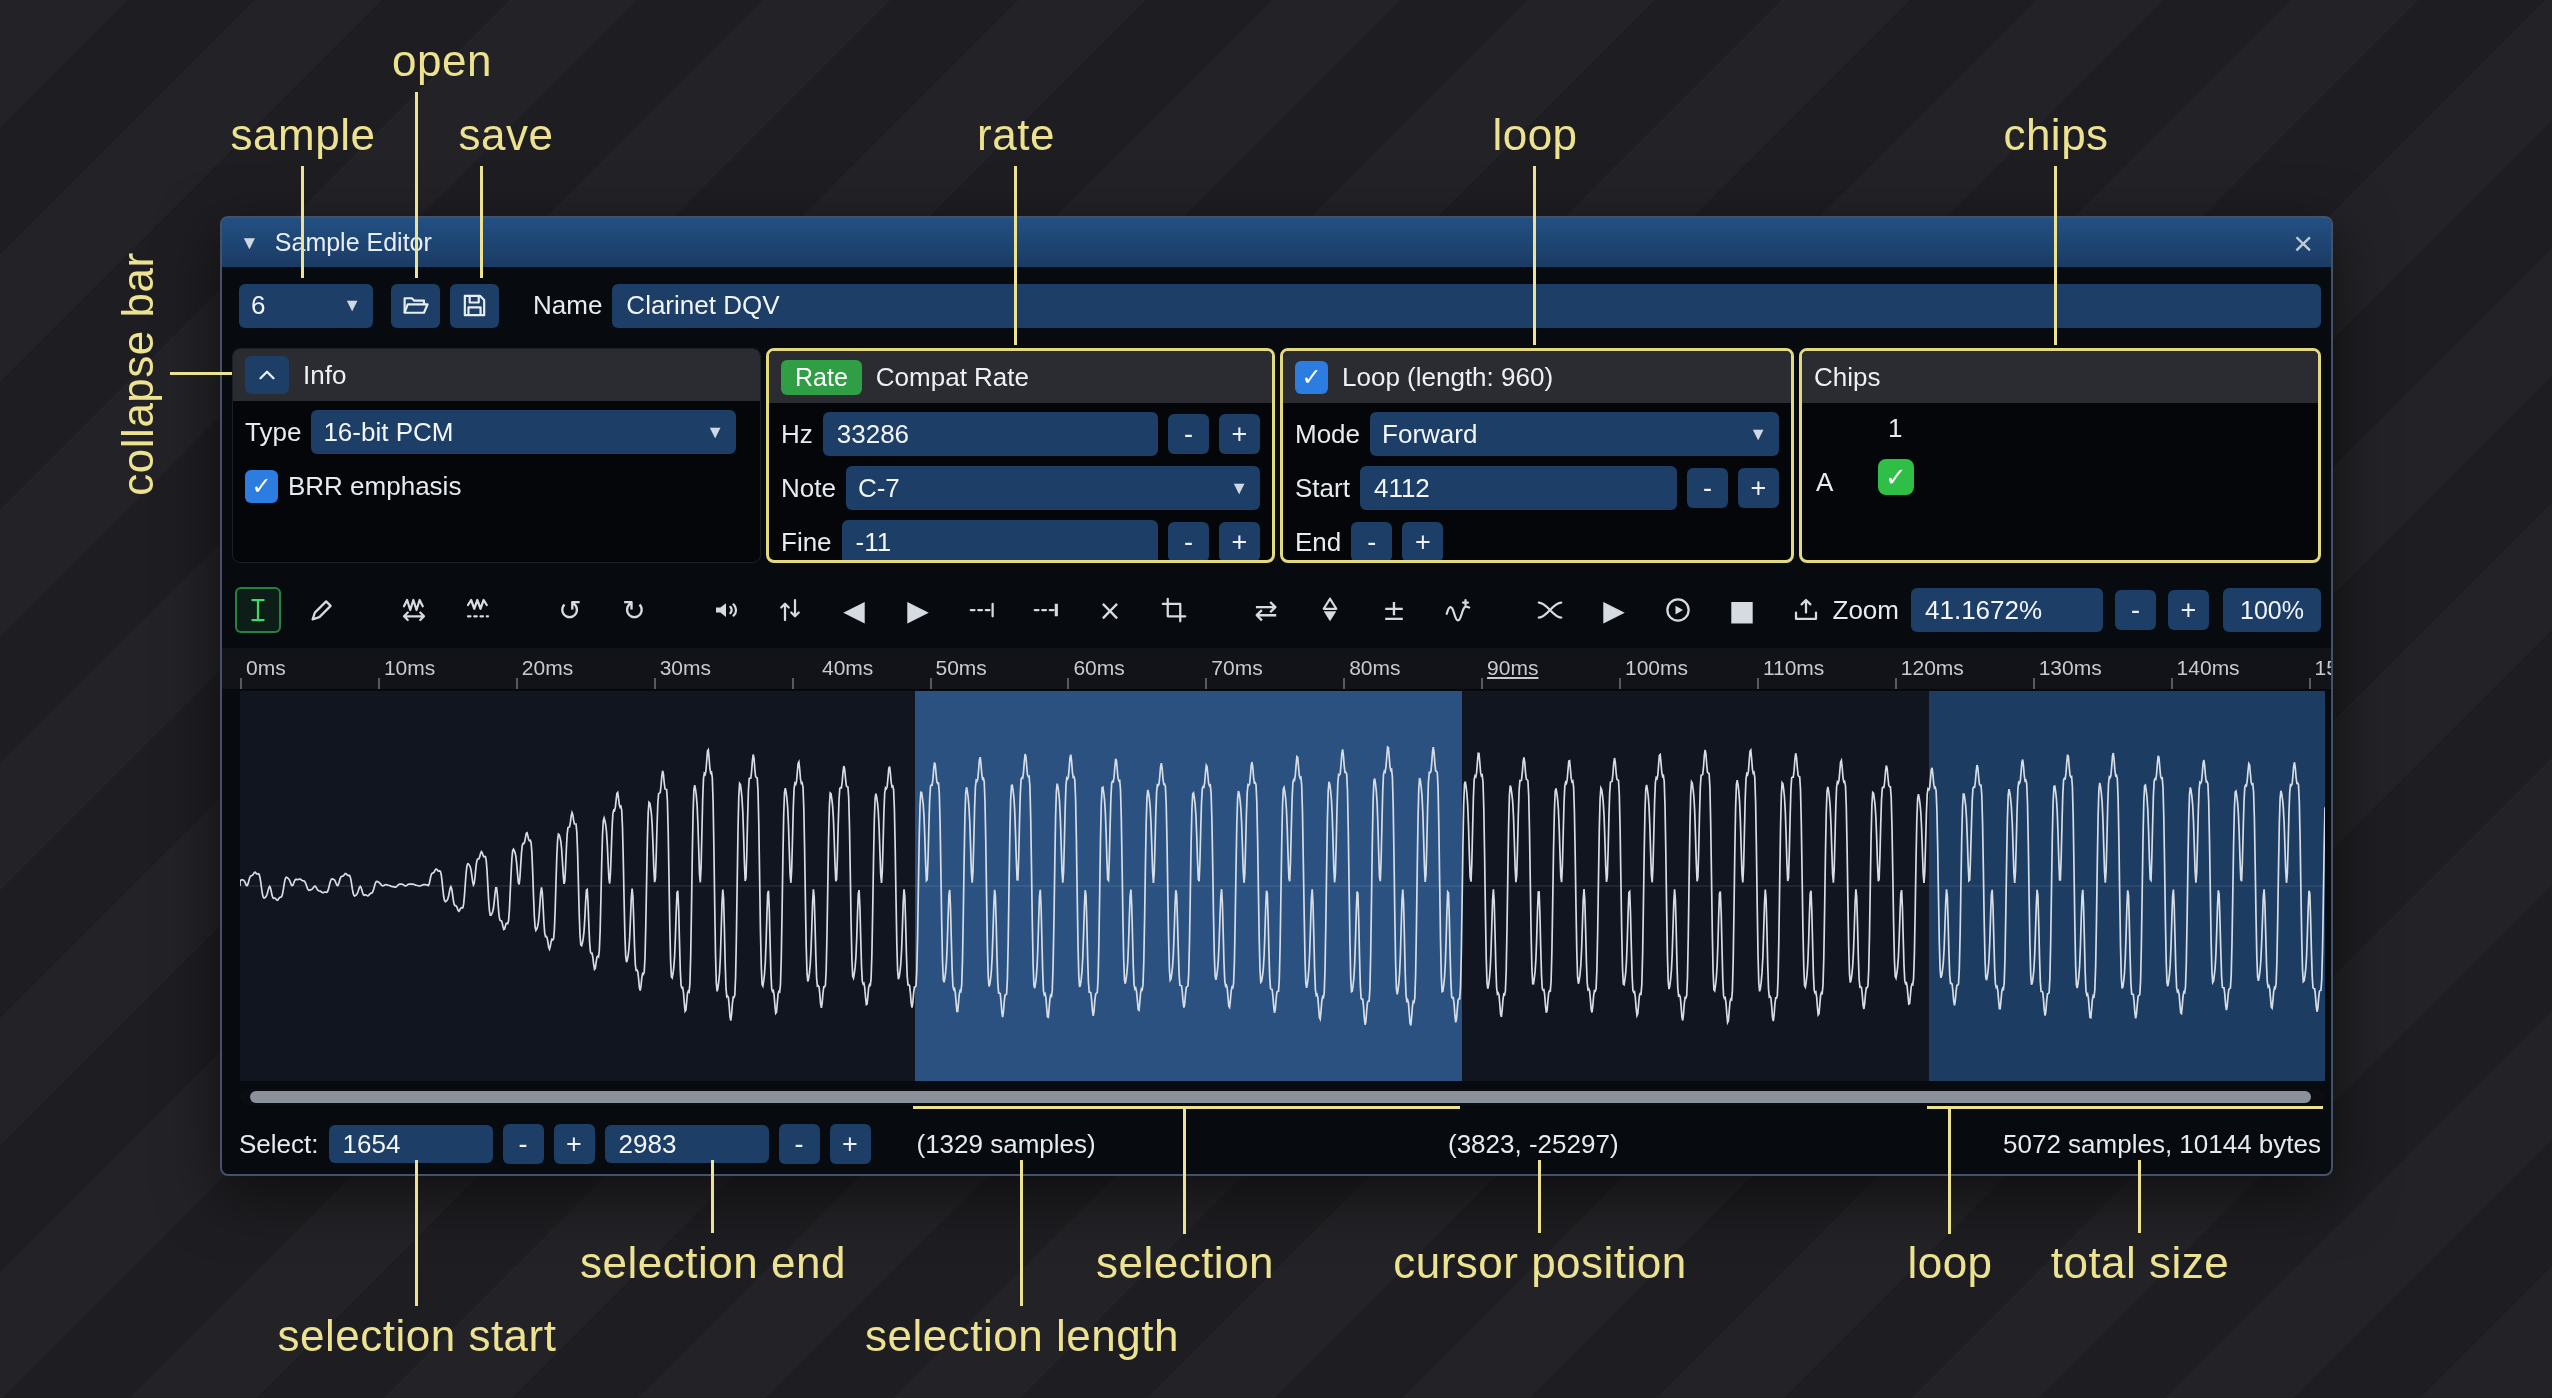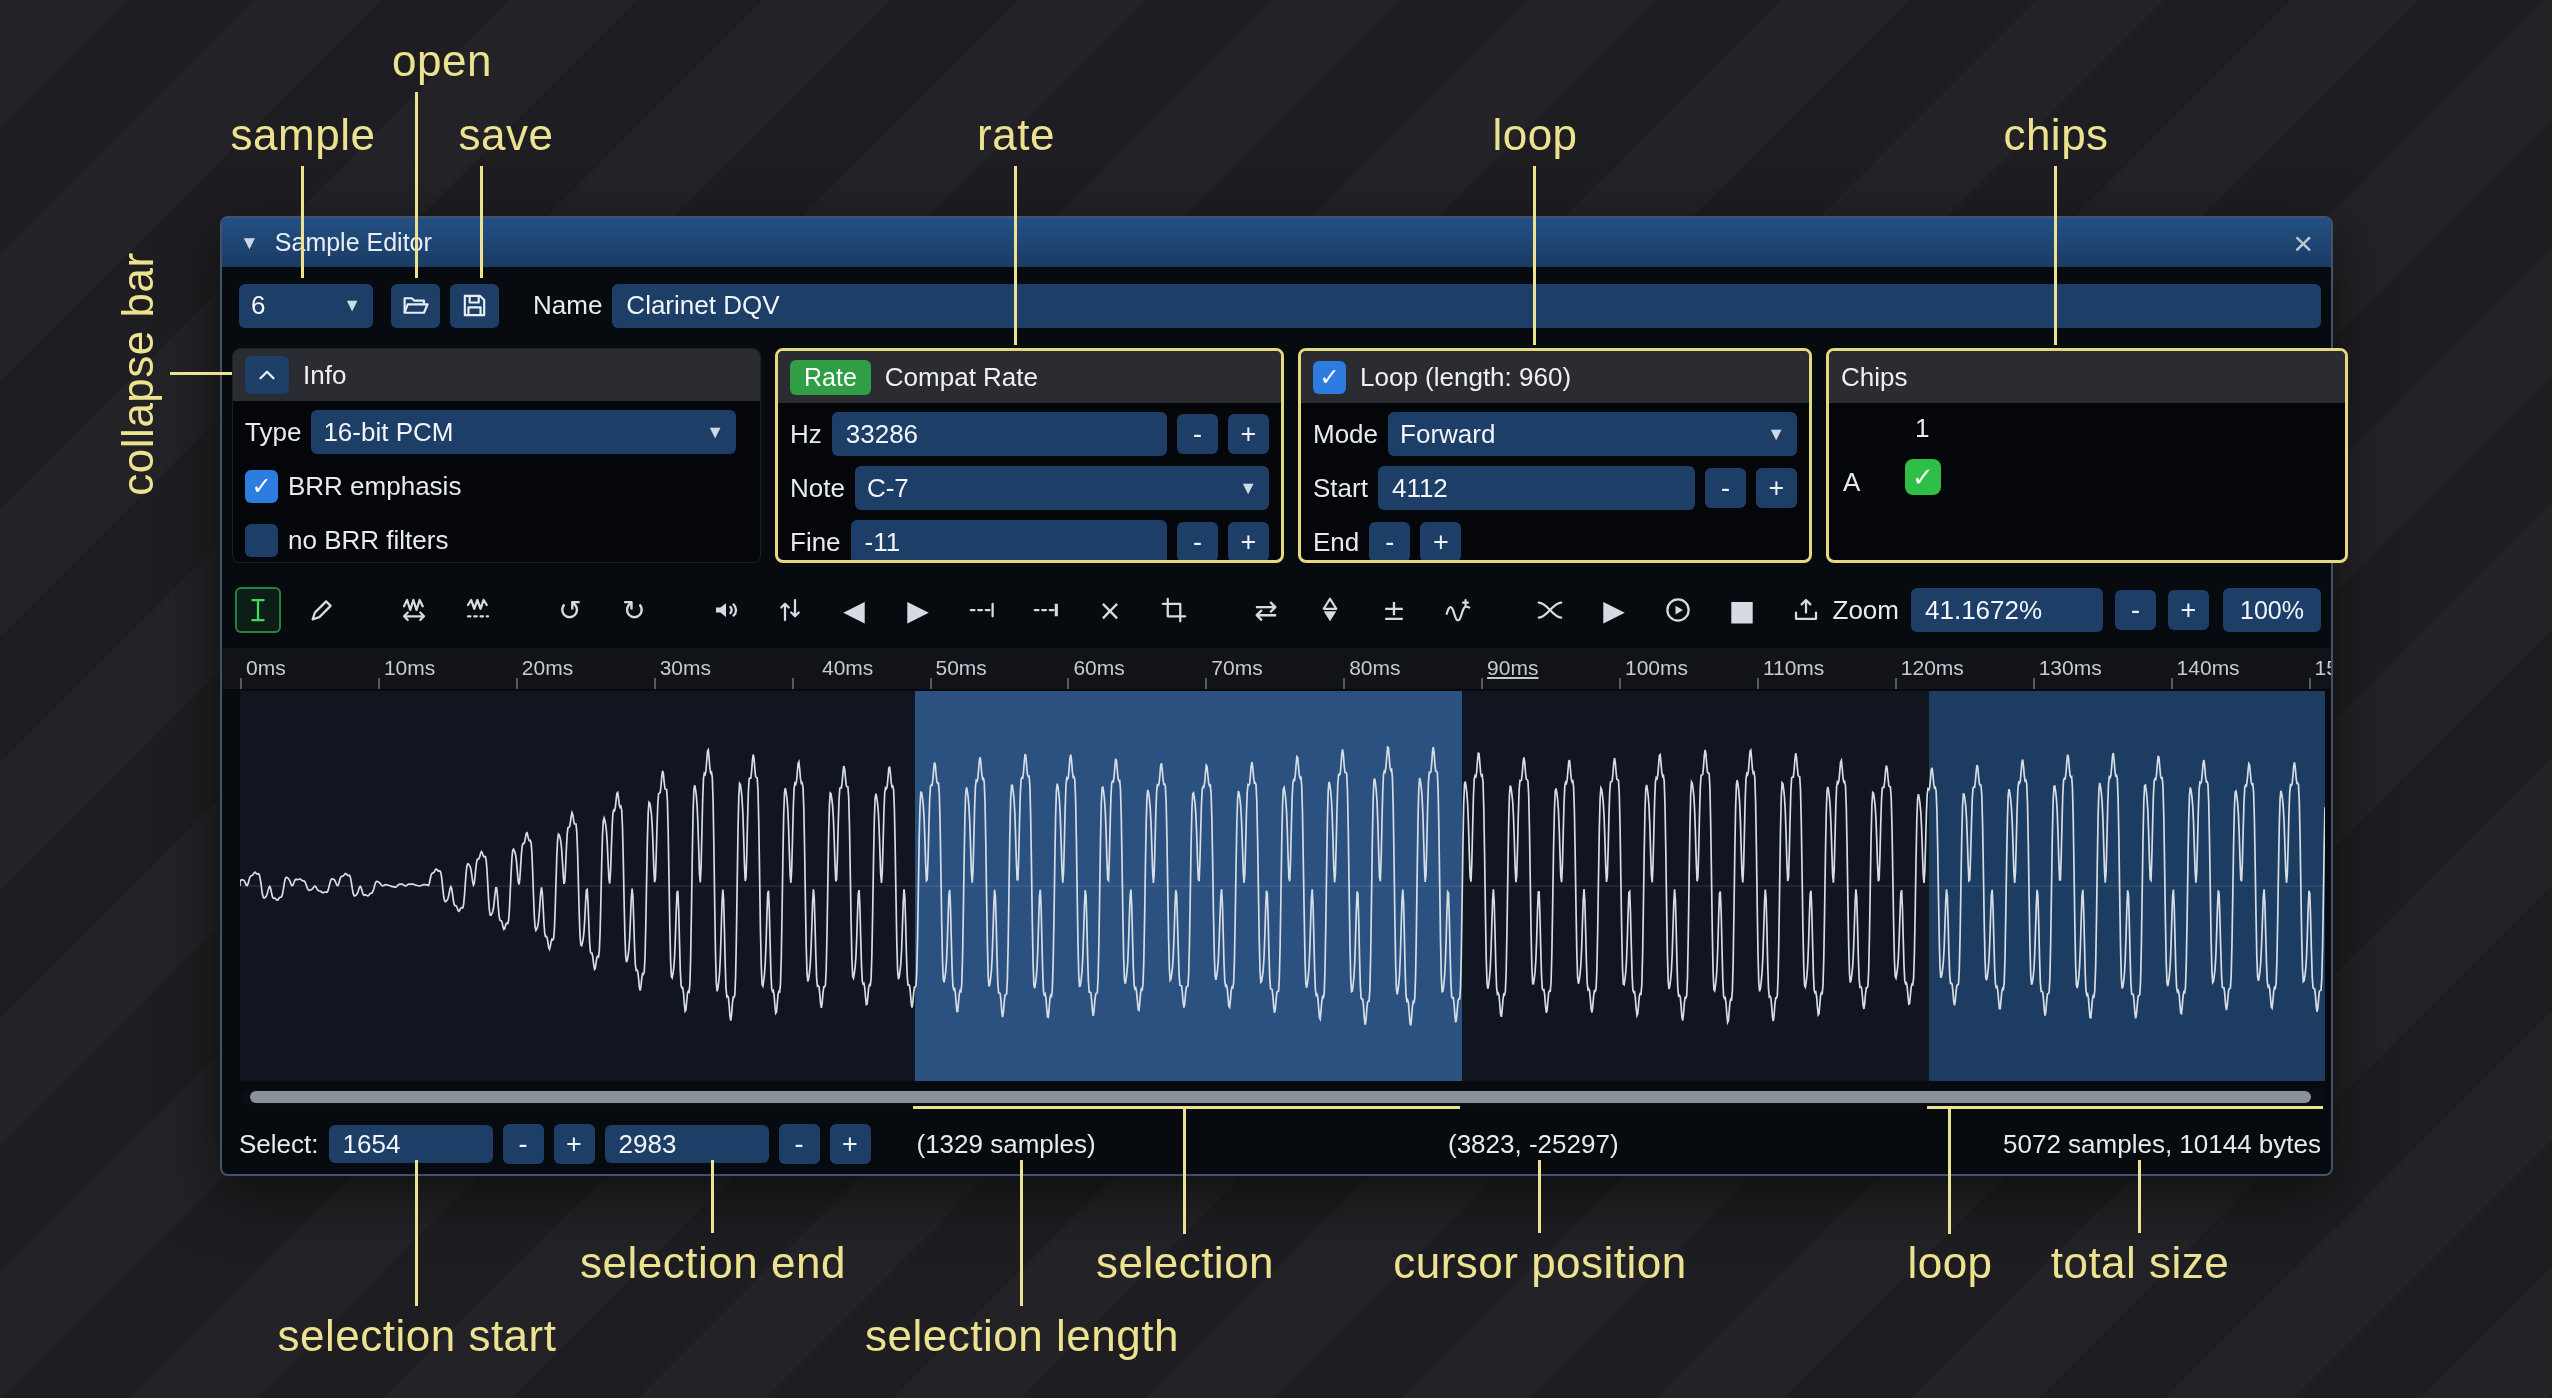--- a/index.html
+++ b/index.html
@@ -31,21 +31,21 @@
   .dropdown{background:var(--accent);border-radius:6px;height:44px;display:flex;
     align-items:center;padding:0 12px;color:#f2f5f9;font-size:26px}
   .dd-arrow{margin-left:auto;font-size:18px;color:#cfd9e6;padding-left:10px}
   .sample-select{width:134px}
   .icon-btn{width:49px;height:44px;background:var(--accent);border:none;border-radius:6px;
     display:flex;align-items:center;justify-content:center;color:#e8eef5}
   .icon-btn svg{width:29px;height:29px}
   .name-label{margin-left:24px}
   .name-input{flex:1}
   
-  .panels{position:absolute;top:130px;left:10px;right:10px;height:215px;display:flex;gap:14px}
+  .panels{position:absolute;top:130px;left:10px;right:10px;height:215px;display:flex;gap:5px}
   .panel{position:relative;background:#04060a;border-radius:8px;overflow:hidden;
     border:1px solid #1b1f27;flex:0 0 auto}
   .panel.outlined{border:3px solid var(--outline)}
   .p-info{width:529px}.p-rate{width:509px}.p-loop{width:514px}.p-chips{width:522px}
   .phead{height:52px;background:#2b2c31;display:flex;align-items:center;gap:14px;
     padding:0 12px;color:#edf0f4;font-size:26px}
   .chev-btn{width:44px;height:38px;background:var(--accent);border:none;border-radius:6px;
     display:flex;align-items:center;justify-content:center;color:#e8eef5}
   .chev-btn svg{width:26px;height:26px}
   .badge{background:var(--badge);color:#fff;border-radius:6px;padding:3px 14px;font-size:25px}
@@ -154,24 +154,20 @@
         <div class="prow">
           <span>Type</span>
           <div class="dropdown" style="margin-right:12px">
             <span>16-bit PCM</span>
             <span class="dd-arrow">▼</span>
           </div>
         </div>
         <div class="prow">
           <span class="checkbox checked">✓</span>
           <span>BRR emphasis</span>
-        </div>
-        <div class="prow">
-          <span class="checkbox"></span>
-          <span>no BRR filters</span>
         </div>
       </section>
 
       <section class="panel outlined p-rate">
         <div class="phead">
           <span class="badge">Rate</span>
           <span>Compat Rate</span>
         </div>
         <div class="prow">
           <span>Hz</span>

